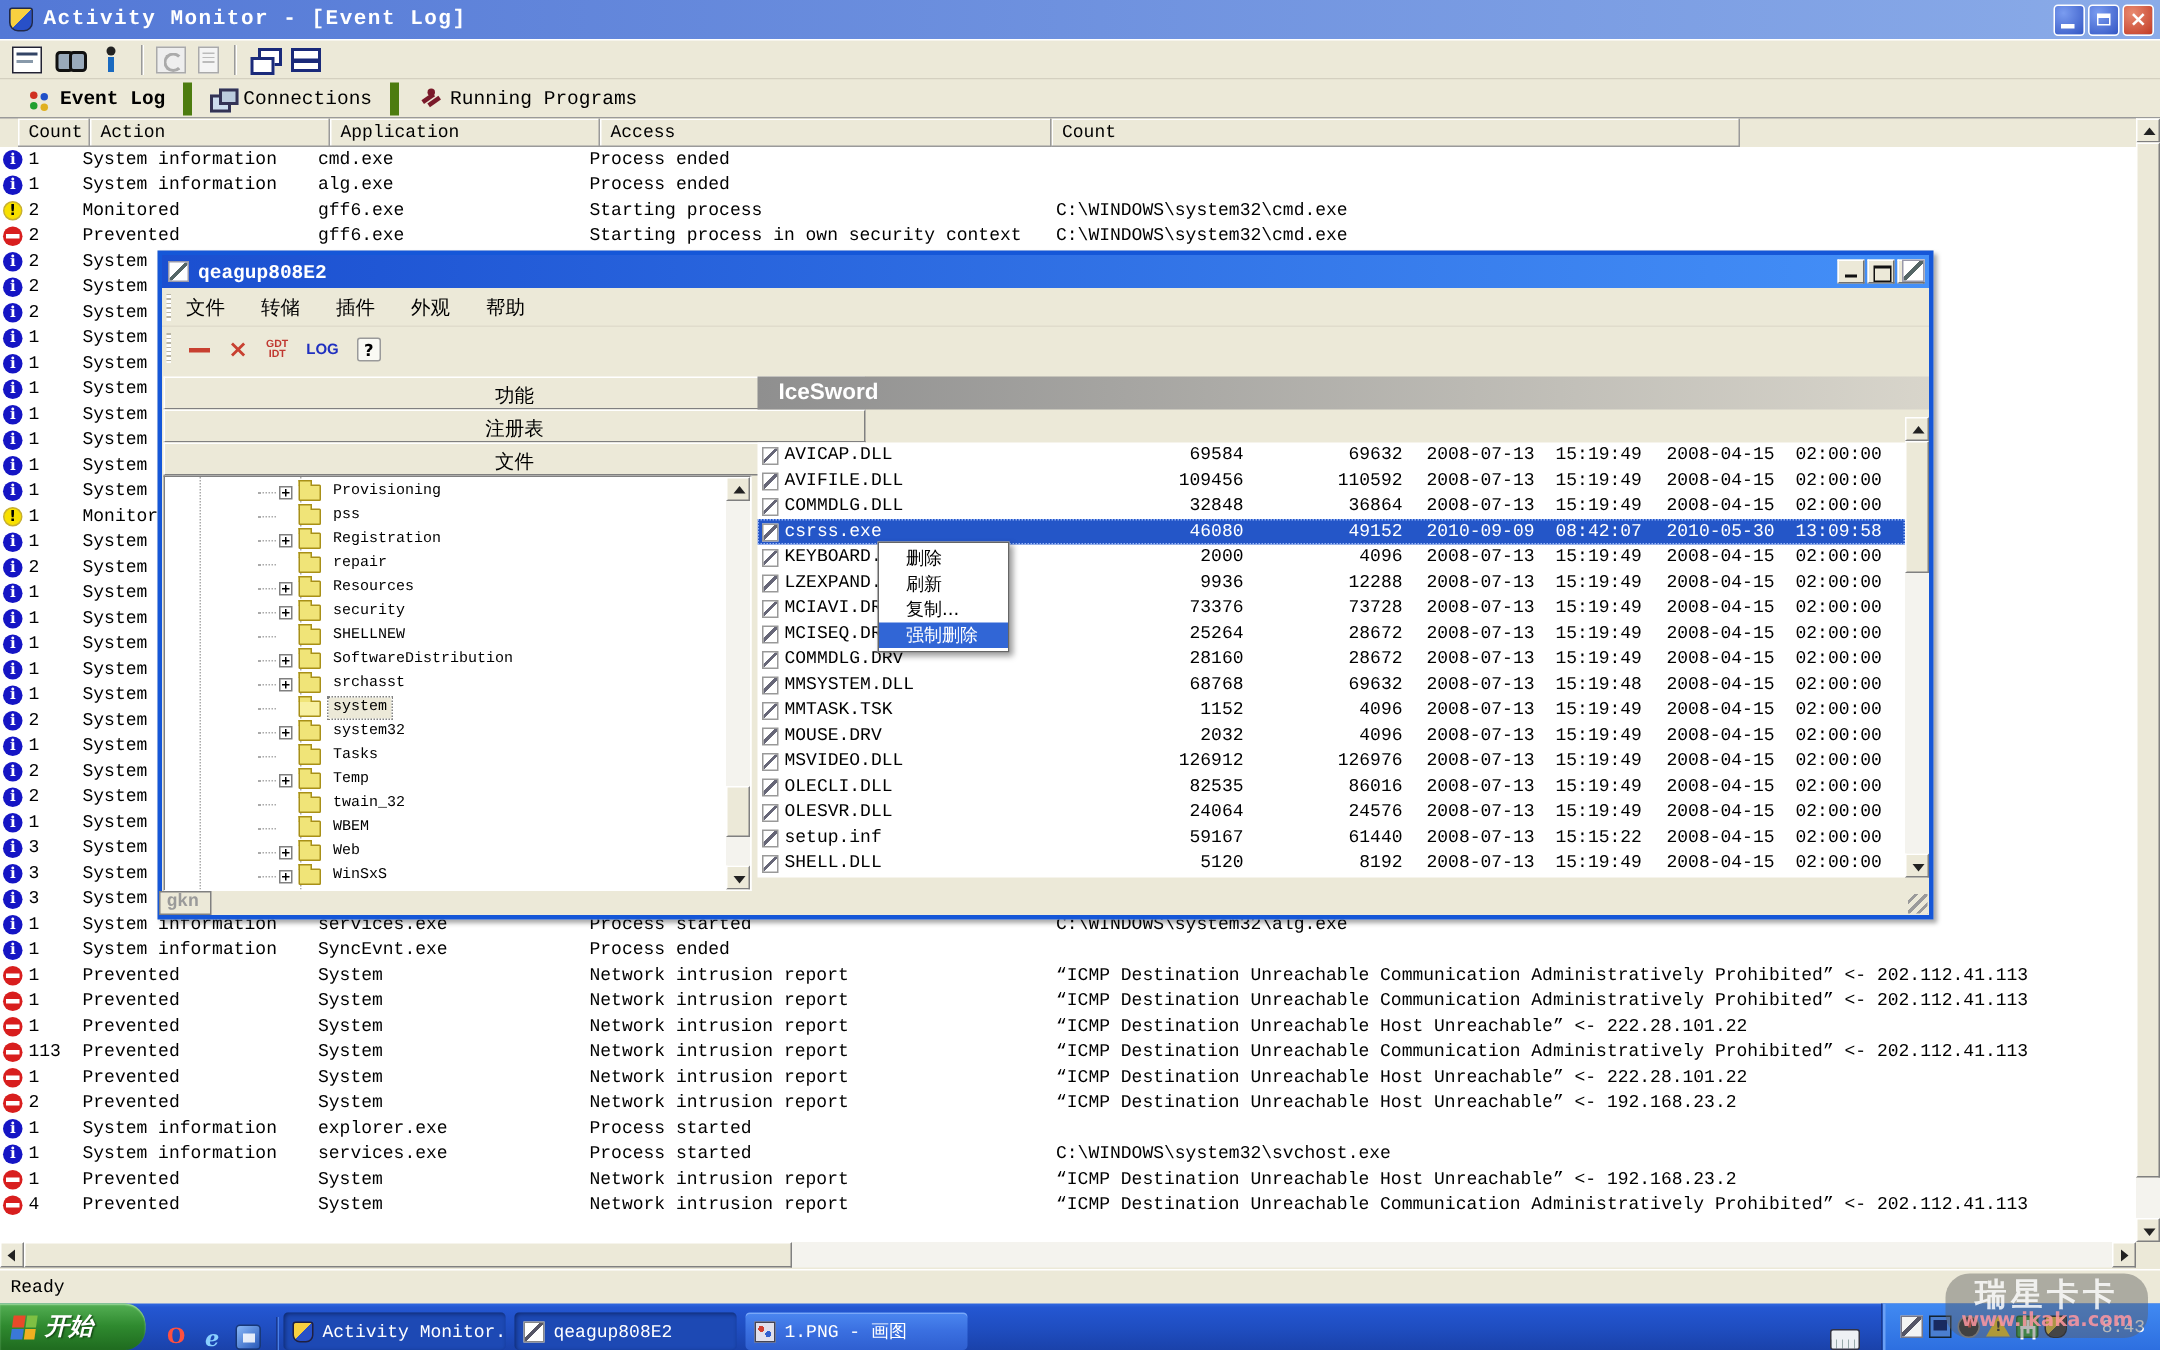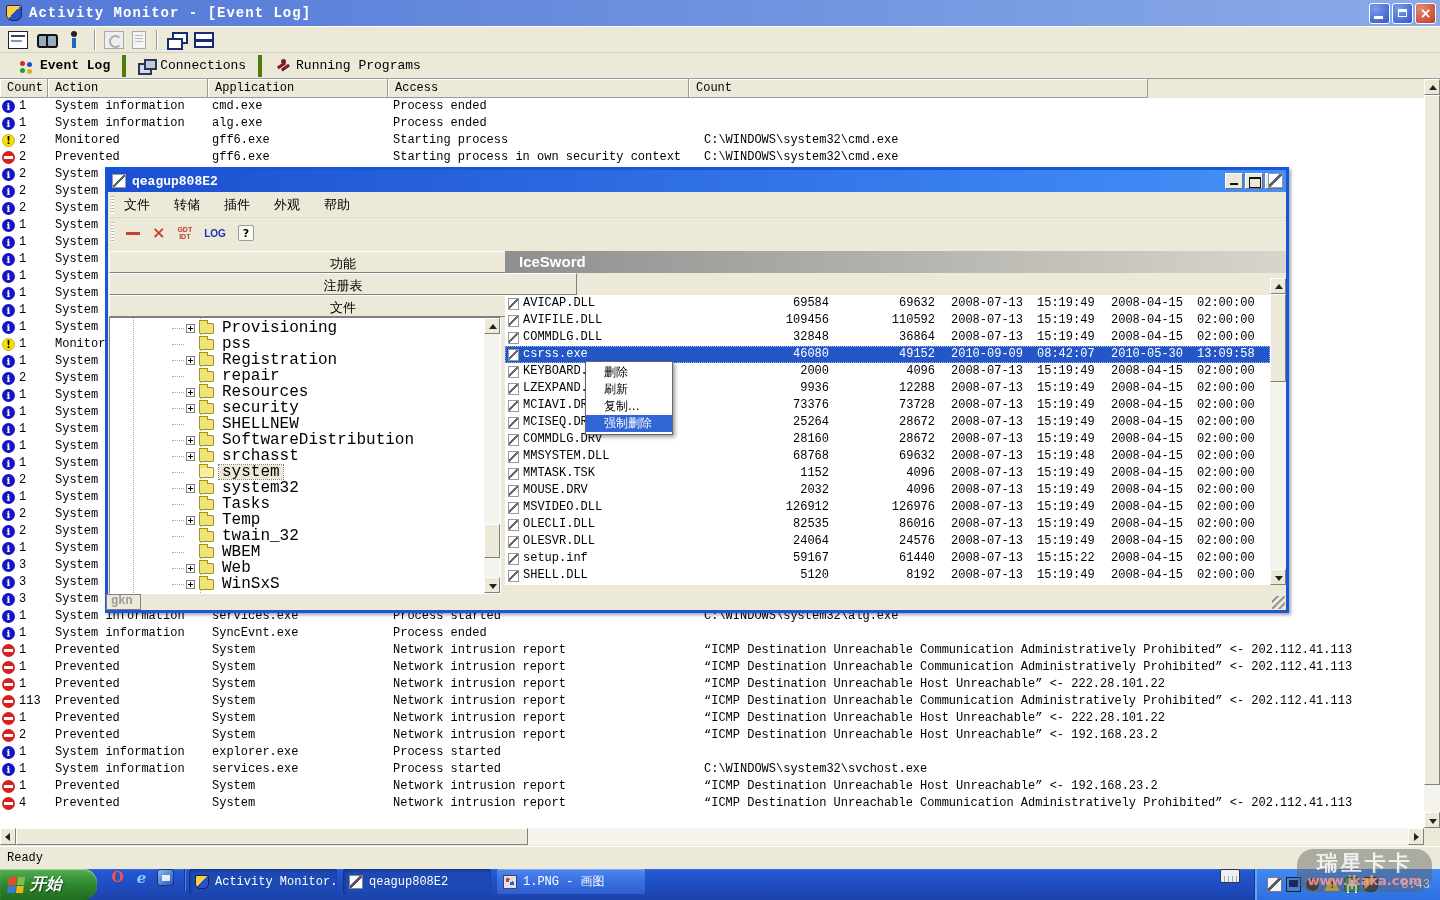--- a/index.html
+++ b/index.html
@@ -32,32 +32,32 @@
   .icon-refresh::after{content:"";position:absolute;left:4px;top:3px;width:9px;height:9px;border:2px solid #aaa;border-radius:50%;border-right-color:transparent}
   .icon-report{width:14px;border:1px solid #aaa;background:#f4f4f4}
   .icon-report::after{content:"";position:absolute;left:2px;top:3px;right:2px;height:8px;background:repeating-linear-gradient(#bbb 0 1px,transparent 1px 3px)}
   .icon-cascade::before{content:"";position:absolute;left:6px;top:1px;width:12px;height:8px;border:2px solid #1a2a7a;background:#fff}
   .icon-cascade::after{content:"";position:absolute;left:1px;top:7px;width:12px;height:8px;border:2px solid #1a2a7a;background:#fff}
   .icon-tile{border:2px solid #1a2a7a;background:#fff;height:16px}
   .icon-tile::after{content:"";position:absolute;left:0;top:5px;right:0;height:3px;background:#1a2a7a}
   .tsep{width:2px;height:20px;border-left:1px solid #9a9a9a;border-right:1px solid #fff;margin:0 8px 0 2px}
 
   .tabbar{position:absolute;left:0;top:53px;width:1440px;height:26px;background:#ECE9D8;border-bottom:1px solid #9a9a9a;display:flex;align-items:center;padding-left:6px}
-  .tab{display:flex;align-items:center;height:22px;padding:0 12px;font-size:13px;cursor:default;border-right:4px solid #4d7c0f}
+  .tab{display:flex;align-items:center;height:22px;padding:0 12px;font-size:13px;cursor:default;border-right:6px solid #4d7c0f}
   .tab:last-child{border-right:none}
   .tab.selected{font-weight:bold}
   .tab-icon{width:15px;height:14px;position:relative;margin-right:7px;flex:none}
   .icon-dots .tab-icon::before{content:"";position:absolute;left:2px;top:2px;width:5px;height:5px;border-radius:50%;background:#d03020;box-shadow:7px 1px 0 #2050c8,0 7px 0 #20a030,7px 8px 0 #e0b020}
   .icon-conn .tab-icon::before{content:"";position:absolute;left:0;top:4px;width:10px;height:8px;border:2px solid #335;background:#cde}
   .icon-conn .tab-icon::after{content:"";position:absolute;left:6px;top:0;width:9px;height:7px;border:2px solid #335;background:#bcd}
   .icon-run .tab-icon::before{content:"";position:absolute;left:7px;top:0;width:5px;height:5px;border-radius:50%;background:#7a1a2a}
   .icon-run .tab-icon::after{content:"";position:absolute;left:3px;top:5px;width:9px;height:3px;background:#7a1a2a;transform:rotate(-35deg);box-shadow:2px 4px 0 #7a1a2a}
 
   .grid{display:grid;grid-template-columns:48px 160px 180px 301px 1fr}
-  .grid-header{position:absolute;left:0;top:79px;width:1148px;height:19px;background:#ECE9D8}
+  .grid-header{position:absolute;left:12px;top:79px;width:1148px;height:19px;background:#ECE9D8}
   .hcell{border-right:1px solid #9a9a9a;border-bottom:1px solid #9a9a9a;box-shadow:inset 1px 1px 0 #fff;padding:2px 0 0 7px;font-size:12px;white-space:nowrap;overflow:hidden}
   .log-rows{position:absolute;left:0;top:98px;width:1424px;height:730px;background:#fff;overflow:hidden}
   .log-row{height:17px;line-height:17px;white-space:nowrap}
   .cell{overflow:hidden;white-space:nowrap}
   .c-count{display:flex;align-items:center;padding-left:2px}
   .c-action{padding-left:7px}
   .c-app{padding-left:4px}
   .c-access{padding-left:5px}
   .c-object{padding-left:15px}
   .row-icon{width:13px;height:13px;border-radius:50%;margin-right:4px;position:relative;flex:none;display:block}
@@ -113,21 +113,21 @@
   .guide{position:absolute;top:0;bottom:0;border-left:1px dotted #aaa}
   .gl1{left:23px}.gl2{left:90px}
   .tree-item{height:16px;display:flex;align-items:center;white-space:nowrap}
   .tree-stub{width:12px;border-top:1px dotted #aaa;margin-right:2px;flex:none}
   .expander{width:9px;height:9px;border:1px solid #808080;background:#fff;margin-right:4px;position:relative;flex:none}
   .expander::before{content:"";position:absolute;left:1px;right:1px;top:3px;height:1px;background:#000}
   .expander::after{content:"";position:absolute;left:3px;top:1px;bottom:1px;width:1px;background:#000}
   .folder-icon{width:15px;height:11px;background:#f0e478;border:1px solid #a89018;border-radius:1px;position:relative;margin-right:5px;flex:none}
   .folder-icon::before{content:"";position:absolute;left:-1px;top:-4px;width:7px;height:3px;background:#f0e478;border:1px solid #a89018;border-bottom:none}
   .open .folder-icon{background:#f8f0a0}
-  .tree-label{font-size:16px;padding:0 3px;line-height:14px}
+  .tree-label{font-size:10px;padding:0 3px;line-height:14px}
   .tree-item.selected .tree-label{background:#ECE9D8;outline:1px dotted #808080}
   .tree-scroll{position:absolute;right:0;top:0;width:16px;height:275px;background:#f4f3ee}
   .tree-scroll .sbtn{position:absolute;left:0;width:16px;height:16px}
   .tree-scroll .sbtn.bottom{top:259px}
   .tree-thumb{position:absolute;left:0;top:206px;width:16px;height:34px;background:#ECE9D8;border:1px solid;border-color:#fff #808080 #808080 #fff}
 
   .gkn-box{position:absolute;left:-2px;top:424px;width:35px;height:16px;background:#ECE9D8;border:1px solid #808080;color:#9a9a9a;font:bold 12px "Liberation Mono",monospace;padding-left:4px;line-height:13px}
 
   .ice-banner{position:absolute;left:397px;top:81px;width:781px;height:22px;background:linear-gradient(to right,#8f8f8f,#d8d5cb);color:#fff;font:bold 15px "Liberation Sans",sans-serif;padding:2px 0 0 14px}
   .banner-icon{position:absolute;right:3px;top:3px;width:15px;height:15px;background:#fff;border:1px solid #99a;background-image:linear-gradient(135deg,transparent 42%,#566 42%,#566 56%,transparent 56%)}
@@ -149,21 +149,21 @@
   .file-scroll .sbtn.bottom{top:291px}
   .file-thumb{position:absolute;left:0;top:16px;width:16px;height:88px;background:#ECE9D8;border:1px solid;border-color:#fff #808080 #808080 #fff}
   .resize-grip{position:absolute;right:1px;bottom:1px;width:13px;height:13px;background:repeating-linear-gradient(135deg,transparent 0 3px,#9a9a9a 3px 5px)}
 
   
   .context-menu{position:absolute;left:585px;top:361px;width:88px;background:#fff;border:1px solid #666;box-shadow:2px 2px 4px rgba(0,0,0,.4);z-index:20;padding:2px 0}
   .menu-item{height:17px;line-height:17px;padding-left:18px;font-family:"DejaVu Sans",sans-serif;font-size:12px;white-space:nowrap}
   .menu-item.highlight{background:#3166d6;color:#fff}
 
   
-  .taskbar{position:absolute;left:0;top:869px;width:1440px;height:31px;background:linear-gradient(#3168e0,#2457d2 8%,#1f4dc0 55%,#1a42aa);z-index:30;display:flex;align-items:flex-start}
+  .taskbar{position:absolute;left:0;top:869px;width:1440px;height:31px;background:linear-gradient(#3168e0,#2457d2 8%,#1f4dc0 55%,#1a42aa);z-index:30;display:flex;align-items:flex-end}
   .start-btn{width:97px;height:31px;background:linear-gradient(#55b055,#2f8a2f 48%,#1f6b1f);border-radius:0 14px 14px 0;display:flex;align-items:center;padding-left:8px;box-shadow:inset 0 1px 1px #9ad89a;flex:none}
   .flag{width:16px;height:16px;display:grid;grid-template:1fr 1fr/1fr 1fr;gap:1px;transform:skewX(-8deg);flex:none}
   .flag i:nth-child(1){background:#e84a2a}.flag i:nth-child(2){background:#7ec043}
   .flag i:nth-child(3){background:#3a78d8}.flag i:nth-child(4){background:#f0b020}
   .start-label{color:#fff;font:bold italic 16px "DejaVu Sans",sans-serif;margin-left:6px;text-shadow:1px 1px 1px #144814}
   .quick-launch{display:flex;align-items:center;gap:7px;padding:0 10px 0 12px;flex:none}
   .ql{width:17px;height:17px;position:relative;text-align:center}
   .icon-opera::after{content:"O";color:#ff5040;font:bold 14px "DejaVu Serif",serif}
   .icon-ie::after{content:"e";color:#8ad0ff;font:bold italic 15px "DejaVu Serif",serif}
   .icon-mail{background:linear-gradient(135deg,#88b8f8,#2858b8);border-radius:3px;border:1px solid #183878}

